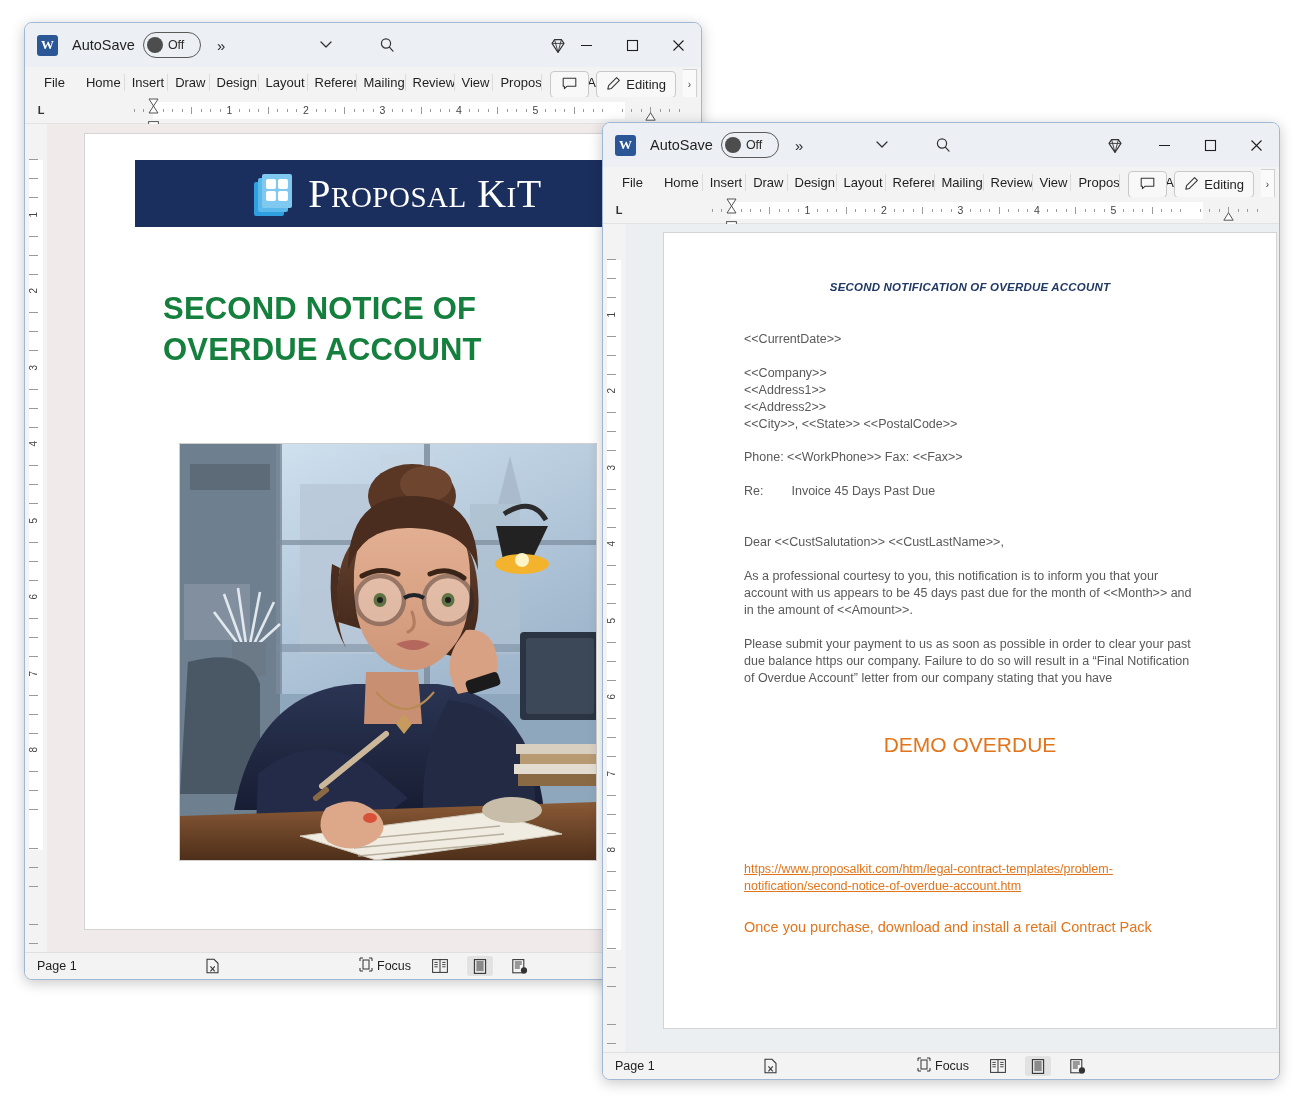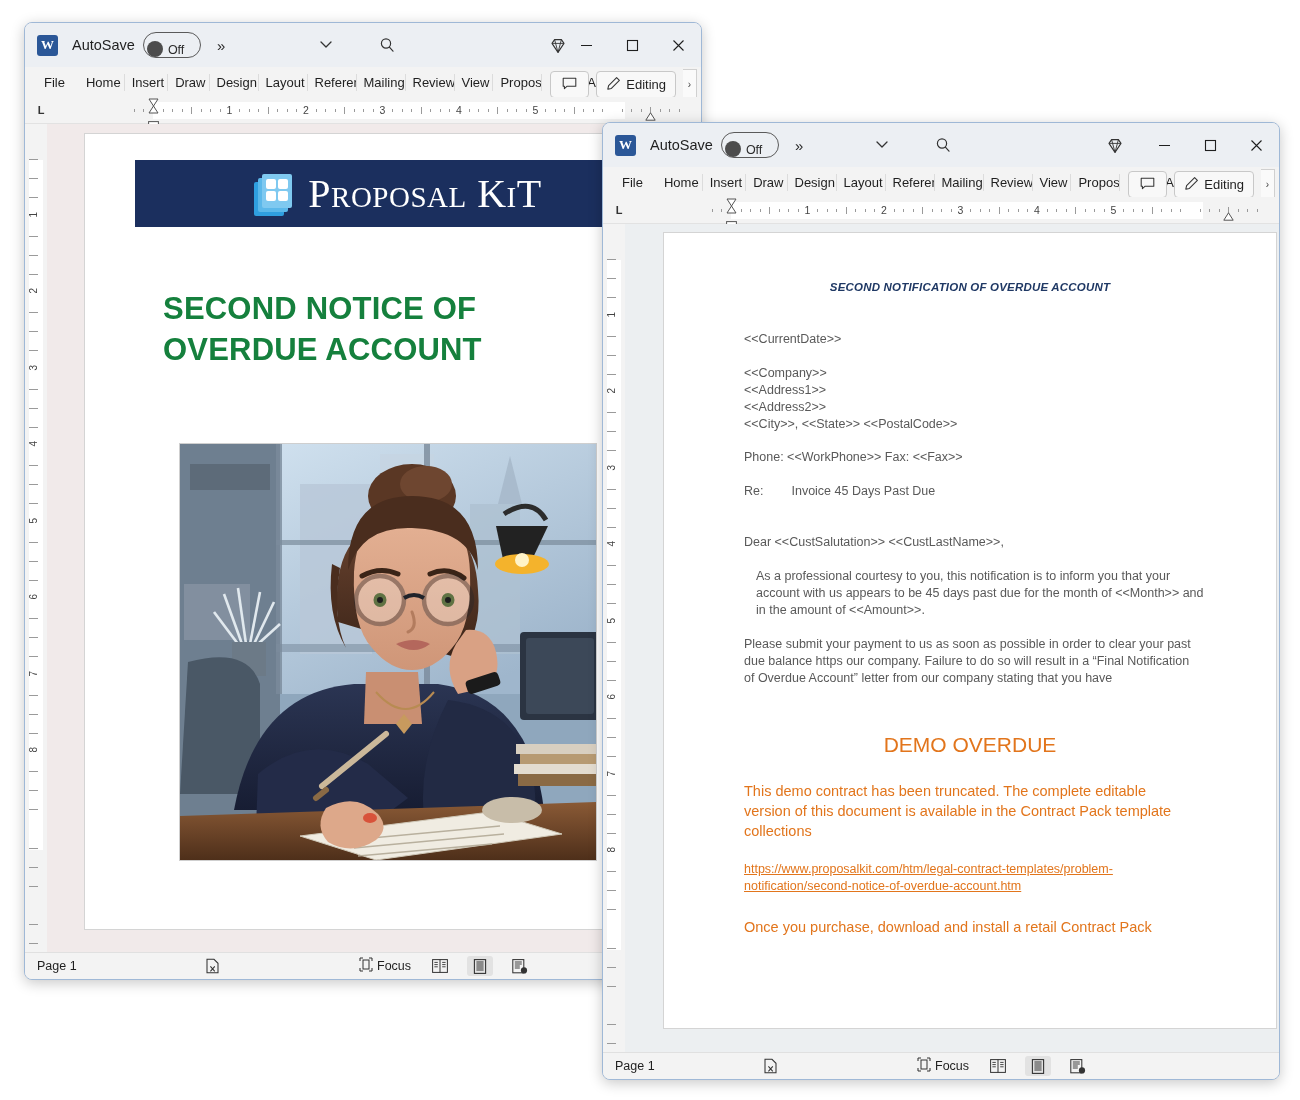--- a/index.html
+++ b/index.html
@@ -31,21 +31,21 @@
     background:#2b5797;
     color:#fff;font-size:13px;font-weight:bold;
     display:flex;align-items:center;justify-content:center;
     font-family:"Liberation Serif", serif;
     flex:0 0 auto;
   }
   .autosave-label{font-size:14.5px;color:#1f1f1f;margin-left:14px;white-space:nowrap;}
   .toggle{
     margin-left:8px;width:56px;height:24px;border-radius:13px;
     border:1.3px solid #5a5a5a;background:#eceff3;
-    display:flex;align-items:flex-end;position:relative;flex:0 0 auto;
+    display:flex;align-items:center;position:relative;flex:0 0 auto;
   }
   .toggle .knob{width:16px;height:16px;border-radius:50%;background:#4d4d4d;margin-left:3px;}
   .toggle .tstate{font-size:12.5px;color:#2b2b2b;margin-left:5px;}
   .chev-dbl{margin-left:16px;font-size:15px;color:#2b2b2b;letter-spacing:-1px;}
   .tb-chevron{position:absolute;font-size:14px;color:#333;}
   .tb-search{position:absolute;}
   .tb-diamond{position:absolute;}
   .wbtns{position:absolute;right:0;top:0;height:44px;display:flex;}
   .wbtn{width:46px;height:44px;display:flex;align-items:center;justify-content:center;color:#1f1f1f;}
   .wbtn svg{display:block;}
@@ -783,27 +783,26 @@
         </div>
 
         <div class="d2 d2-p" style="left:80px;top:216px;">Phone: &lt;&lt;WorkPhone&gt;&gt;  Fax: &lt;&lt;Fax&gt;&gt;</div>
 
         <div class="d2 d2-p" style="left:80px;top:250px;">
           <span>Re:</span><span style="display:inline-block;width:28px;"></span><span>Invoice 45 Days Past Due</span>
         </div>
 
         <div class="d2 d2-p" style="left:80px;top:301px;">Dear &lt;&lt;CustSalutation&gt;&gt; &lt;&lt;CustLastName&gt;&gt;,</div>
 
-        <div class="d2 d2-p" style="left:92px;top:335px;width:452px;">As a professional courtesy to you, this notification is to inform you that your account with us appears to be 45 days past due for the month of &lt;&lt;Month&gt;&gt; and in the amount of &lt;&lt;Amount&gt;&gt;.</div>
+        <div class="d2 d2-p" style="left:80px;top:335px;width:452px;">As a professional courtesy to you, this notification is to inform you that your account with us appears to be 45 days past due for the month of &lt;&lt;Month&gt;&gt; and in the amount of &lt;&lt;Amount&gt;&gt;.</div>
 
         <div class="d2 d2-p" style="left:80px;top:403px;width:452px;">Please submit your payment to us as soon as possible in order to clear your past due balance https our company. Failure to do so will result in a “Final Notification of Overdue Account” letter from our company stating that you have</div>
 
         <div class="d2 d2-demo" style="left:0;top:500px;">DEMO OVERDUE</div>
 
-        <div class="d2 d2-orange" style="left:80px;top:548px;width:448px;">This demo contract has been truncated. The complete editable version of this document is available in the Contract Pack template collections</div>
 
         <div class="d2 d2-link" style="left:80px;top:628px;width:410px;">https://www.proposalkit.com/htm/legal-contract-templates/problem-notification/second-notice-of-overdue-account.htm</div>
 
         <div class="d2 d2-orange" style="left:80px;top:684px;width:470px;">Once you purchase, download and install a retail Contract Pack</div>
 
       </div>
     </div>
   </div>
 
   <div class="statusbar">

